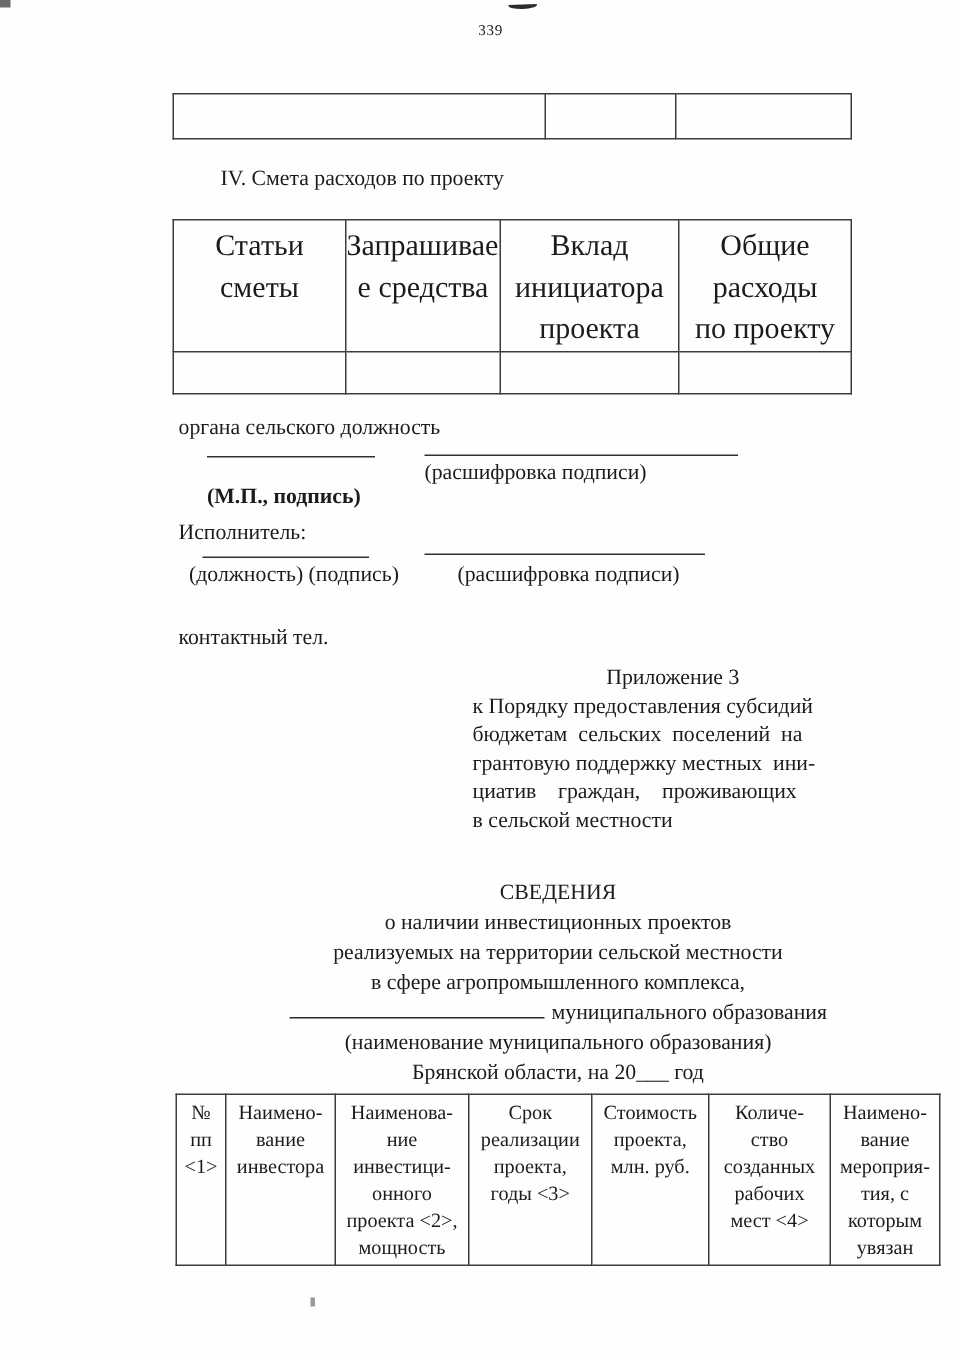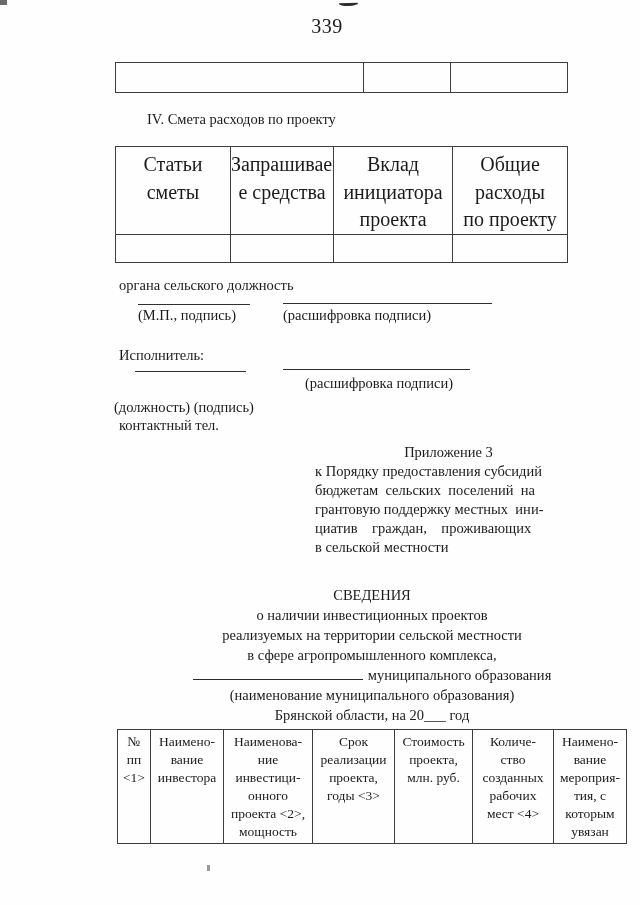--- a/index.html
+++ b/index.html
@@ -31,21 +31,21 @@
     transform: rotate(-2deg);
   }
   .artifact-speck {
     left: 207px; top: 865px; width: 3px; height: 6px;
     background: #9a9a9a;
   }
 
   .page-number {
     left: 115px; top: 15px; width: 424px;
     text-align: center;
-    font-size: 20px;
+    font-size: 10px;
     letter-spacing: 0.5px;
   }
 
   table.doc-table {
     position: absolute;
     border-collapse: collapse;
     table-layout: fixed;
   }
   table.doc-table td {
     border: 1px solid #3d3d3d;
@@ -144,28 +144,28 @@
       <td class="empty"></td>
       <td class="empty"></td>
     </tr>
   </tbody>
     </table>
 
   <div class="abs sig-text" style="left:119px; top:277px;">органа сельского должность</div>
 
   <div class="abs uline" style="left:138px; top:304px; width:112px;"></div>
   <div class="abs uline" style="left:283px; top:303px; width:209px;"></div>
-  <div class="abs sig-text" style="left:138px; top:307px;">(М.П., подпись)</div>
+  <div class="abs sig-text" style="left:138px; top:323px;font-weight:bold;">(М.П., подпись)</div>
   <div class="abs sig-text" style="left:283px; top:307px;">(расшифровка подписи)</div>
 
   <div class="abs sig-text" style="left:119px; top:347px;text-align:center;">Исполнитель:</div>
 
   <div class="abs uline" style="left:135px; top:371px; width:111px;"></div>
   <div class="abs uline" style="left:283px; top:369px; width:187px;"></div>
-  <div class="abs sig-text" style="left:114px; top:375px;margin-top:24px;">(должность) (подпись)</div>
+  <div class="abs sig-text" style="left:126px; top:375px;">(должность) (подпись)</div>
   <div class="abs sig-text" style="left:305px; top:375px;">(расшифровка подписи)</div>
 
   <div class="abs sig-text" style="left:119px; top:417px;">контактный тел.</div>
 
   <div class="abs appendix">
     <div class="appendix-title">Приложение 3</div>
     <div class="appendix-body">к Порядку предоставления субсидий
 бюджетам  сельских  поселений  на
 грантовую поддержку местных  ини-
 циатив    граждан,    проживающих

